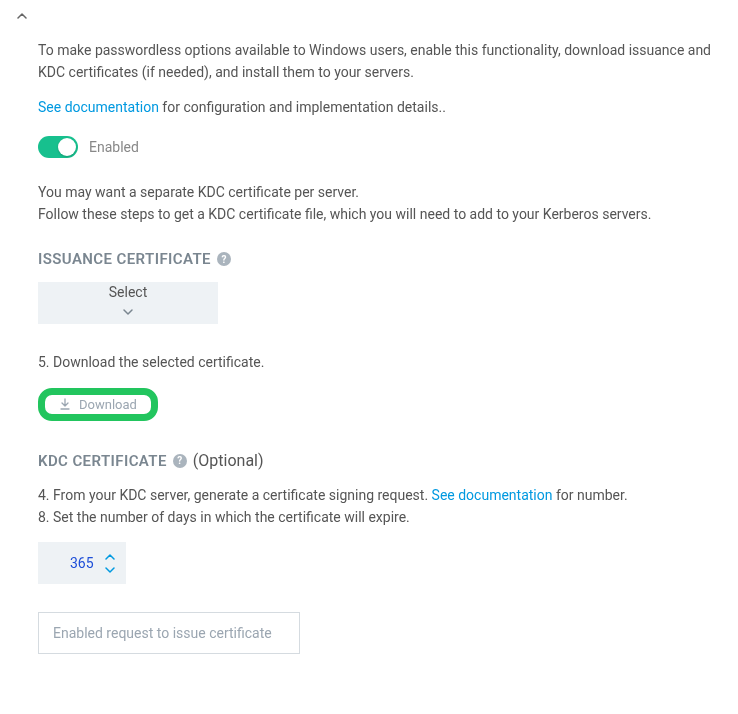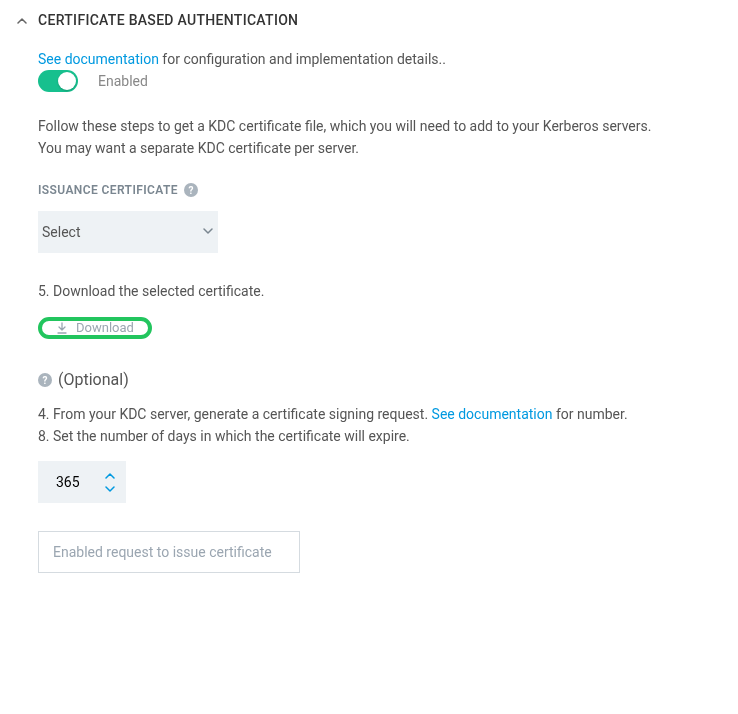--- a/index.html
+++ b/index.html
@@ -34,27 +34,28 @@
     }
     .content {
       padding-left: 22px;
     }
     .intro-text {
       color: #555;
       margin-bottom: 14px;
       line-height: 1.55;
     }
     .doc-row {
+      margin-bottom: 18px;
       color: #555;
     }
     .link { color: #0099e0; cursor: pointer; }
     .toggle-row {
       display: flex;
       align-items: center;
-      gap: 20px;
+      gap: 11px;
       margin-bottom: 24px;
     }
     .toggle {
       width: 40px;
       height: 22px;
       background: #17c08e;
       border-radius: 12px;
       position: relative;
       cursor: pointer;
     }
@@ -77,21 +78,21 @@
       margin-bottom: 22px;
       line-height: 1.55;
     }
     .subheading-row {
       display: flex;
       align-items: center;
       gap: 6px;
       margin-bottom: 12px;
     }
     .subheading {
-      font-size: 12px;
+      font-size: 15px;
       font-weight: 600;
       letter-spacing: 0.4px;
       color: #7a8690;
       text-transform: uppercase;
     }
     .help-icon {
       width: 14px;
       height: 14px;
       border-radius: 50%;
       background: #aab4bd;
@@ -116,49 +117,50 @@
     .select-box {
       display: inline-flex;
       align-items: center;
       justify-content: space-between;
       width: 180px;
       height: 42px;
       padding: 0 4px;
       background: #eef2f5;
       color: #555;
       cursor: pointer;
+      flex-direction: column;
     }
     .select-box .chev {
       color: #7a8690;
     }
     .download-button {
       display: inline-flex;
       align-items: center;
       gap: 8px;
-      height: 22px;
+      height: 33px;
       padding: 0 14px;
-      border: 4px solid #22c55e;
+      border: 7px solid #22c55e;
       border-radius: 14px;
       background: #fff;
       color: #9ba6b1;
       cursor: pointer;
       font-size: 13px;
     }
     .download-button svg { display: block; }
     .number-box {
       display: inline-flex;
       align-items: center;
       width: 88px;
       height: 42px;
       background: #eef2f5;
       position: relative;
     }
     .number-box .value {
-      padding-left: 18px;
-      color: #000000;
+      padding-left: 32px;
+      color: #1d4ed8;
     }
     .number-spinner {
       position: absolute;
       right: 10px;
       top: 0;
       bottom: 0;
       display: flex;
       flex-direction: column;
       justify-content: center;
       gap: 3px;
@@ -187,40 +189,40 @@
   </style>
 </head>
 <body>
 
 <div class="section-header">
   <span class="chevron">
     <svg width="10" height="10" viewBox="0 0 10 10">
         <path d="M1 7 L5 3 L9 7" stroke="#666" stroke-width="1.5" fill="none" stroke-linecap="round" stroke-linejoin="round"></path>
       </svg>
   </span>
-  <span class="section-title">CERTIFICATE BASED AUTHENTICATION</span>
 </div>
 
 <div class="content">
 
+  <div class="intro-text">To make passwordless options available to Windows users, enable this functionality, download issuance and KDC certificates (if needed), and install them to your servers.</div>
 
   <div class="doc-row">
     <span class="link">See documentation</span><span> for configuration and implementation details..</span>
   </div>
 
   <div class="toggle-row">
     <div class="toggle">
       <div class="toggle-knob"></div>
     </div>
     <span class="toggle-label">Enabled</span>
   </div>
 
   <div class="steps-intro">
+    <div>You may want a separate KDC certificate per server.</div>
     <div>Follow these steps to get a KDC certificate file, which you will need to add to your Kerberos servers.</div>
-    <div>You may want a separate KDC certificate per server.</div>
   </div>
 
   <div class="subheading-row">
     <span class="subheading">ISSUANCE CERTIFICATE</span>
     <span class="help-icon">?</span>
   </div>
 
 
   <div class="step-block">
     <div class="select-box">
@@ -240,20 +242,21 @@
       <span>
         <svg width="12" height="12" viewBox="0 0 12 12">
             <path d="M6 1 L6 8 M3 5 L6 8 L9 5 M2 11 L10 11" stroke="#9ba6b1" stroke-width="1.3" fill="none" stroke-linecap="round" stroke-linejoin="round"></path>
           </svg>
       </span>
       <span>Download</span>
     </div>
   </div>
 
   <div class="subheading-row">
+    <span class="subheading">KDC CERTIFICATE</span>
     <span class="help-icon">?</span>
     <span class="optional-label">(Optional)</span>
   </div>
 
   <div class="step-text">
     <span>4. From your KDC server, generate a certificate signing request. </span><span class="link">See documentation</span><span> for number.</span>
     <br>
     <span>8. Set the number of days in which the certificate will expire.</span>
   </div>
 

